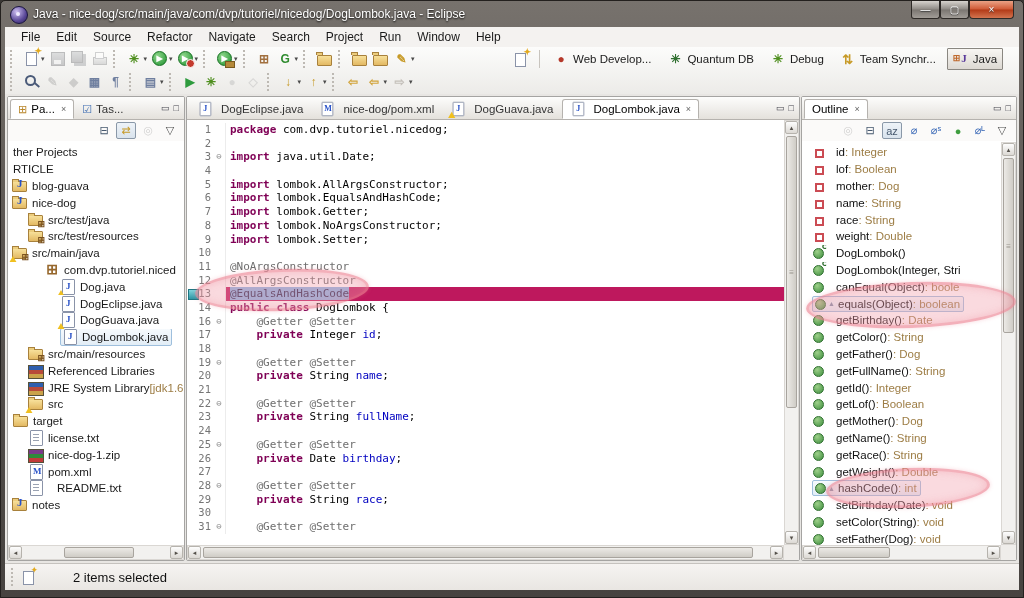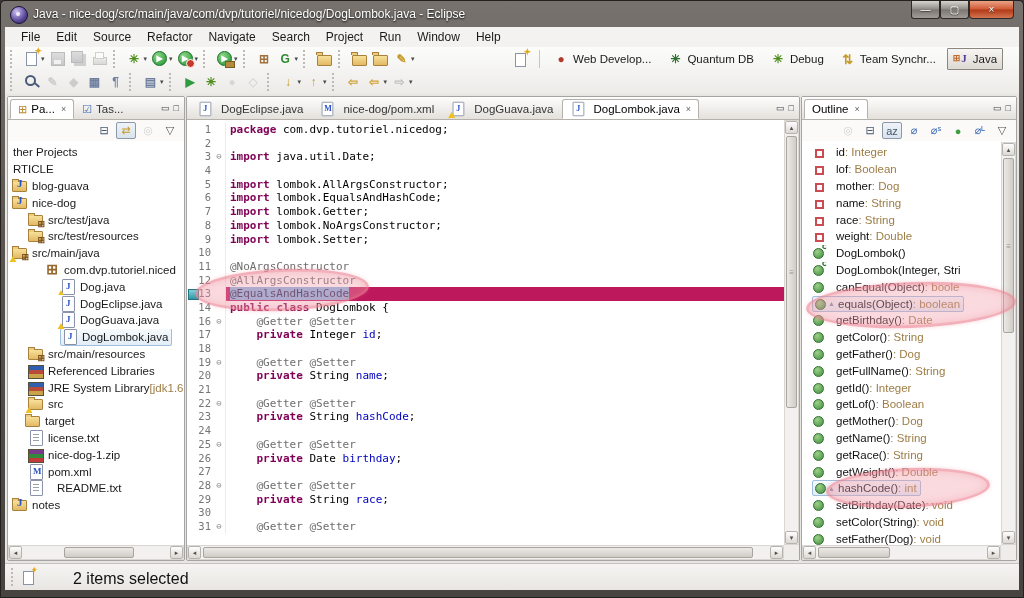--- a/index.html
+++ b/index.html
@@ -144,21 +144,21 @@
   .sb-h .sthumb{background:linear-gradient(#eceae6,#cfccc6);}
   .grip{position:absolute;left:50%;top:50%;transform:translate(-50%,-50%);font-size:8px;color:#9a968f;}
   .scorner{position:absolute;right:0;bottom:0;width:15px;height:15px;background:#efedea;}
   
   .statusbar{position:absolute;left:0;right:0;bottom:0;height:26px;background:linear-gradient(#f6f4f2,#e9e6e2);
     border-top:1px solid #c5c2be;}
   .sb-handle{position:absolute;left:6px;top:4px;width:2px;height:18px;border-left:2px dotted #bdb9b3;}
   .sico{position:absolute;left:16px;top:5px;width:16px;height:16px;}
   .sico::before{content:"";position:absolute;left:2px;top:2px;width:9px;height:12px;background:#fff;border:1px solid #8a93a8;}
   .sico::after{content:"✦";position:absolute;right:-1px;top:-4px;color:#e2a91e;font-size:9px;}
-  .stext{position:absolute;left:68px;top:6px;font-size:16px;color:#111;}
+  .stext{position:absolute;left:68px;top:6px;font-size:13px;color:#111;}
   
   .mark{position:absolute;border-radius:50%;background:rgba(243,157,170,.38);border:3px solid rgba(233,118,137,.42);
     box-shadow:0 0 4px rgba(233,118,137,.28), inset 0 0 8px rgba(233,118,137,.30);pointer-events:none;z-index:60;}
   .m1{left:195px;top:269px;width:168px;height:36px;transform:rotate(-2.5deg);}
   .m2{left:806px;top:282px;width:204px;height:40px;transform:rotate(-2deg);}
   .m3{left:826px;top:468px;width:158px;height:34px;transform:rotate(-2.5deg);}
 </style>
 </head>
 <body>
 
@@ -481,21 +481,21 @@
               <span>JRE System Library </span>
               <span class="tsuffix">[jdk1.6.</span>
             </div>
             <div class="trow" style="padding-left: 20px;">
               <span class="ti ti-folder">
                 <span class="fldr"></span>
                 <span class="warnb"></span>
               </span>
               <span>src</span>
             </div>
-            <div class="trow" style="padding-left: 5px; margin-left: 12px;">
+            <div class="trow" style="padding-left: 5px;">
               <span class="ti ti-folder">
                 <span class="fldr"></span>
               </span>
               <span>target</span>
             </div>
             <div class="trow" style="padding-left: 20px;">
               <span class="ti ti-txt">
                 <span class="pg"></span>
               </span>
               <span>license.txt</span>
@@ -666,21 +666,21 @@
               <span class="ctext"></span>
             </div>
             <div class="crow">
               <span class="lnum">22</span>
               <span class="foldc">⊖</span>
               <span class="ctext"><span class="c-ann">    @Getter @Setter</span></span>
             </div>
             <div class="crow">
               <span class="lnum">23</span>
               <span class="foldc"></span>
-              <span class="ctext"><span>    </span><span class="c-kw">private</span><span> String </span><span class="c-fld">hashCode</span><span>;</span></span>
+              <span class="ctext"><span>    </span><span class="c-kw">private</span><span> String </span><span class="c-fld">fullName</span><span>;</span></span>
             </div>
             <div class="crow">
               <span class="lnum">24</span>
               <span class="foldc"></span>
               <span class="ctext"></span>
             </div>
             <div class="crow">
               <span class="lnum">25</span>
               <span class="foldc">⊖</span>
               <span class="ctext"><span class="c-ann">    @Getter @Setter</span></span>

